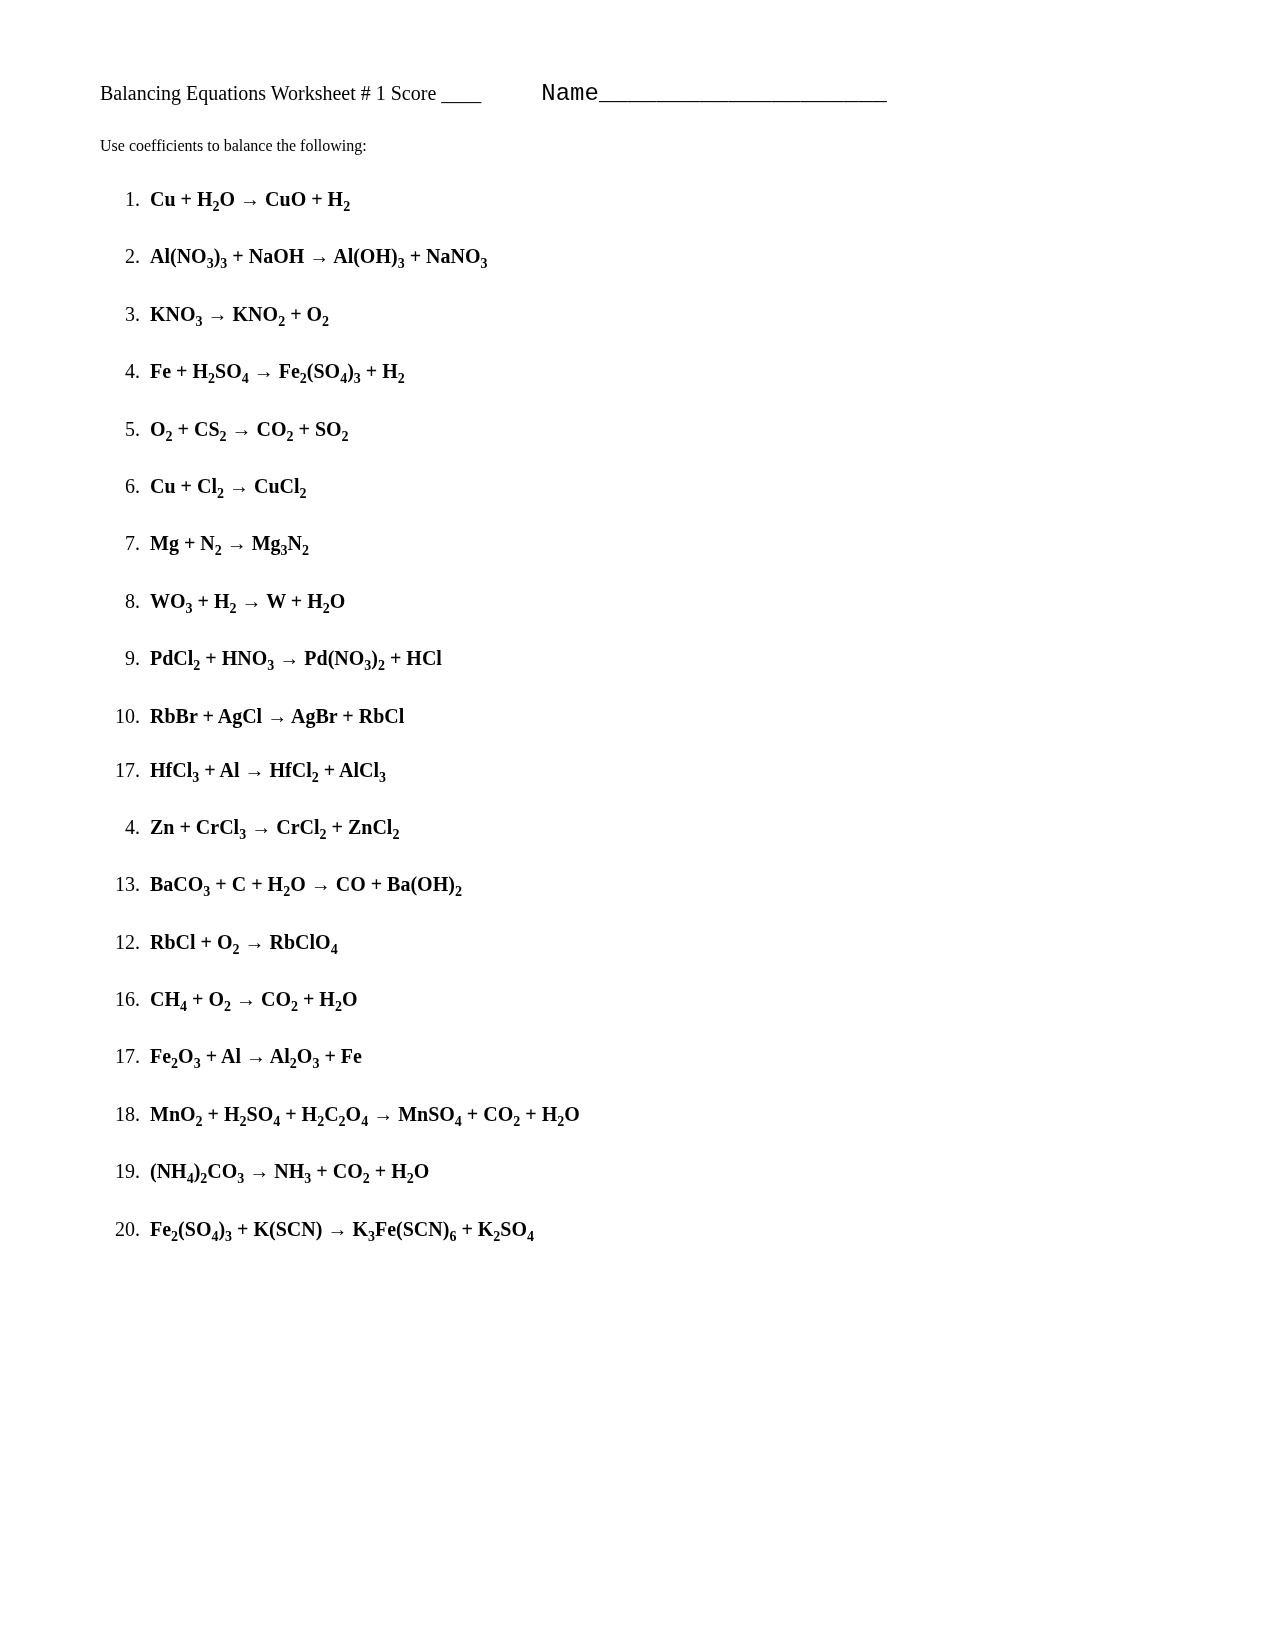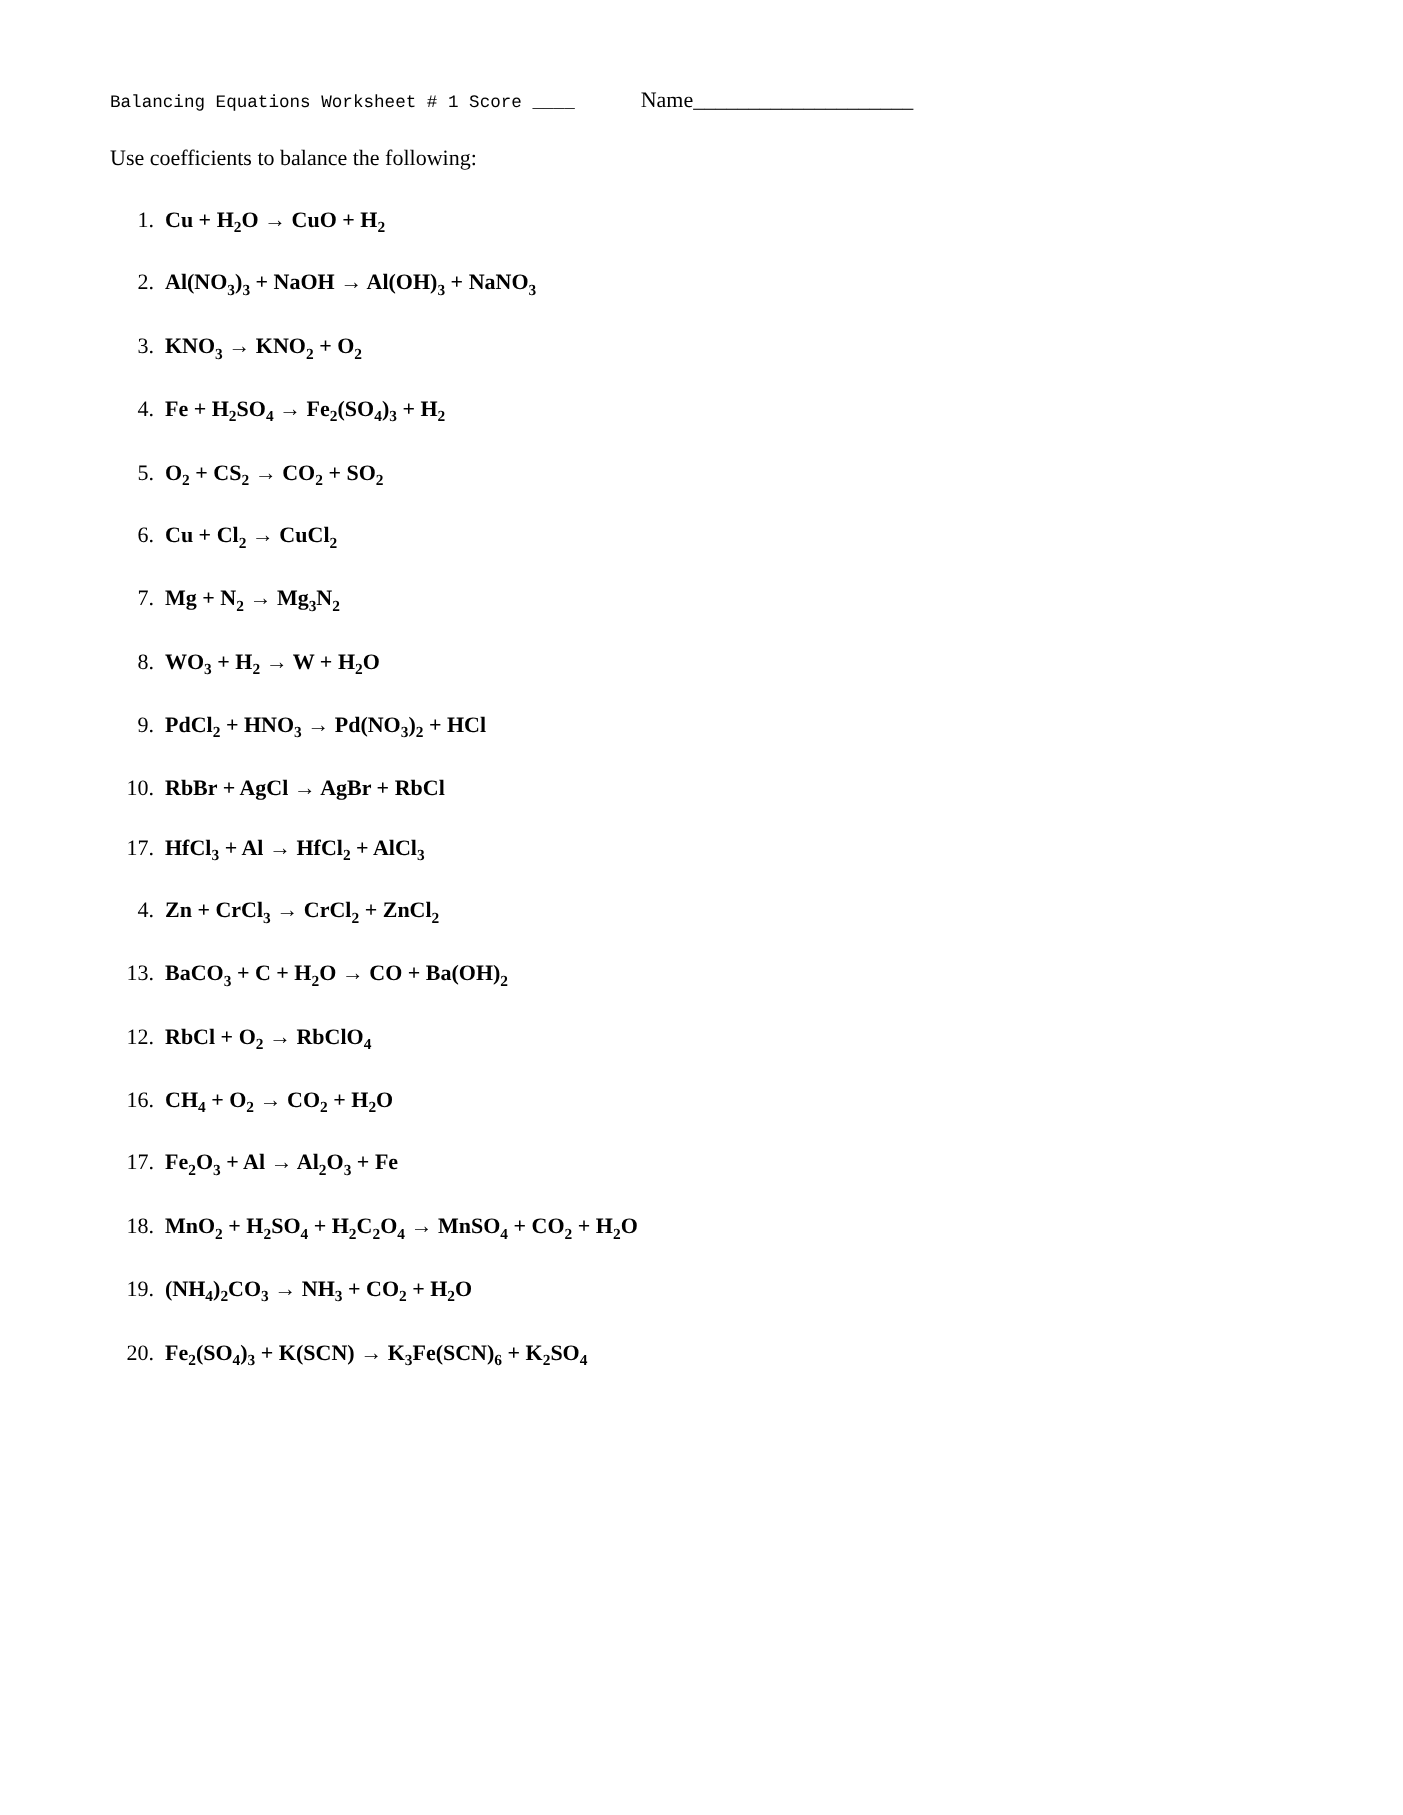--- a/index.html
+++ b/index.html
@@ -19,31 +19,31 @@
     }
 
     .header {
       display: flex;
       align-items: baseline;
       gap: 60px;
       margin-bottom: 30px;
     }
 
     .title {
-      font-size: 16px;
-      font-family: Liberation Mono, monospace;
+      font-size: 20px;
     }
 
     .name-line {
-      font-size: 20px;
+      font-size: 24px;
+      font-family: Liberation Mono, monospace;
     }
 
     .instructions {
       margin-bottom: 28px;
-      font-size: 20px;
+      font-size: 16px;
     }
 
     .equations-list {
       list-style: none;
       padding: 0;
     }
 
     .equation-item {
       display: flex;
       align-items: baseline;

